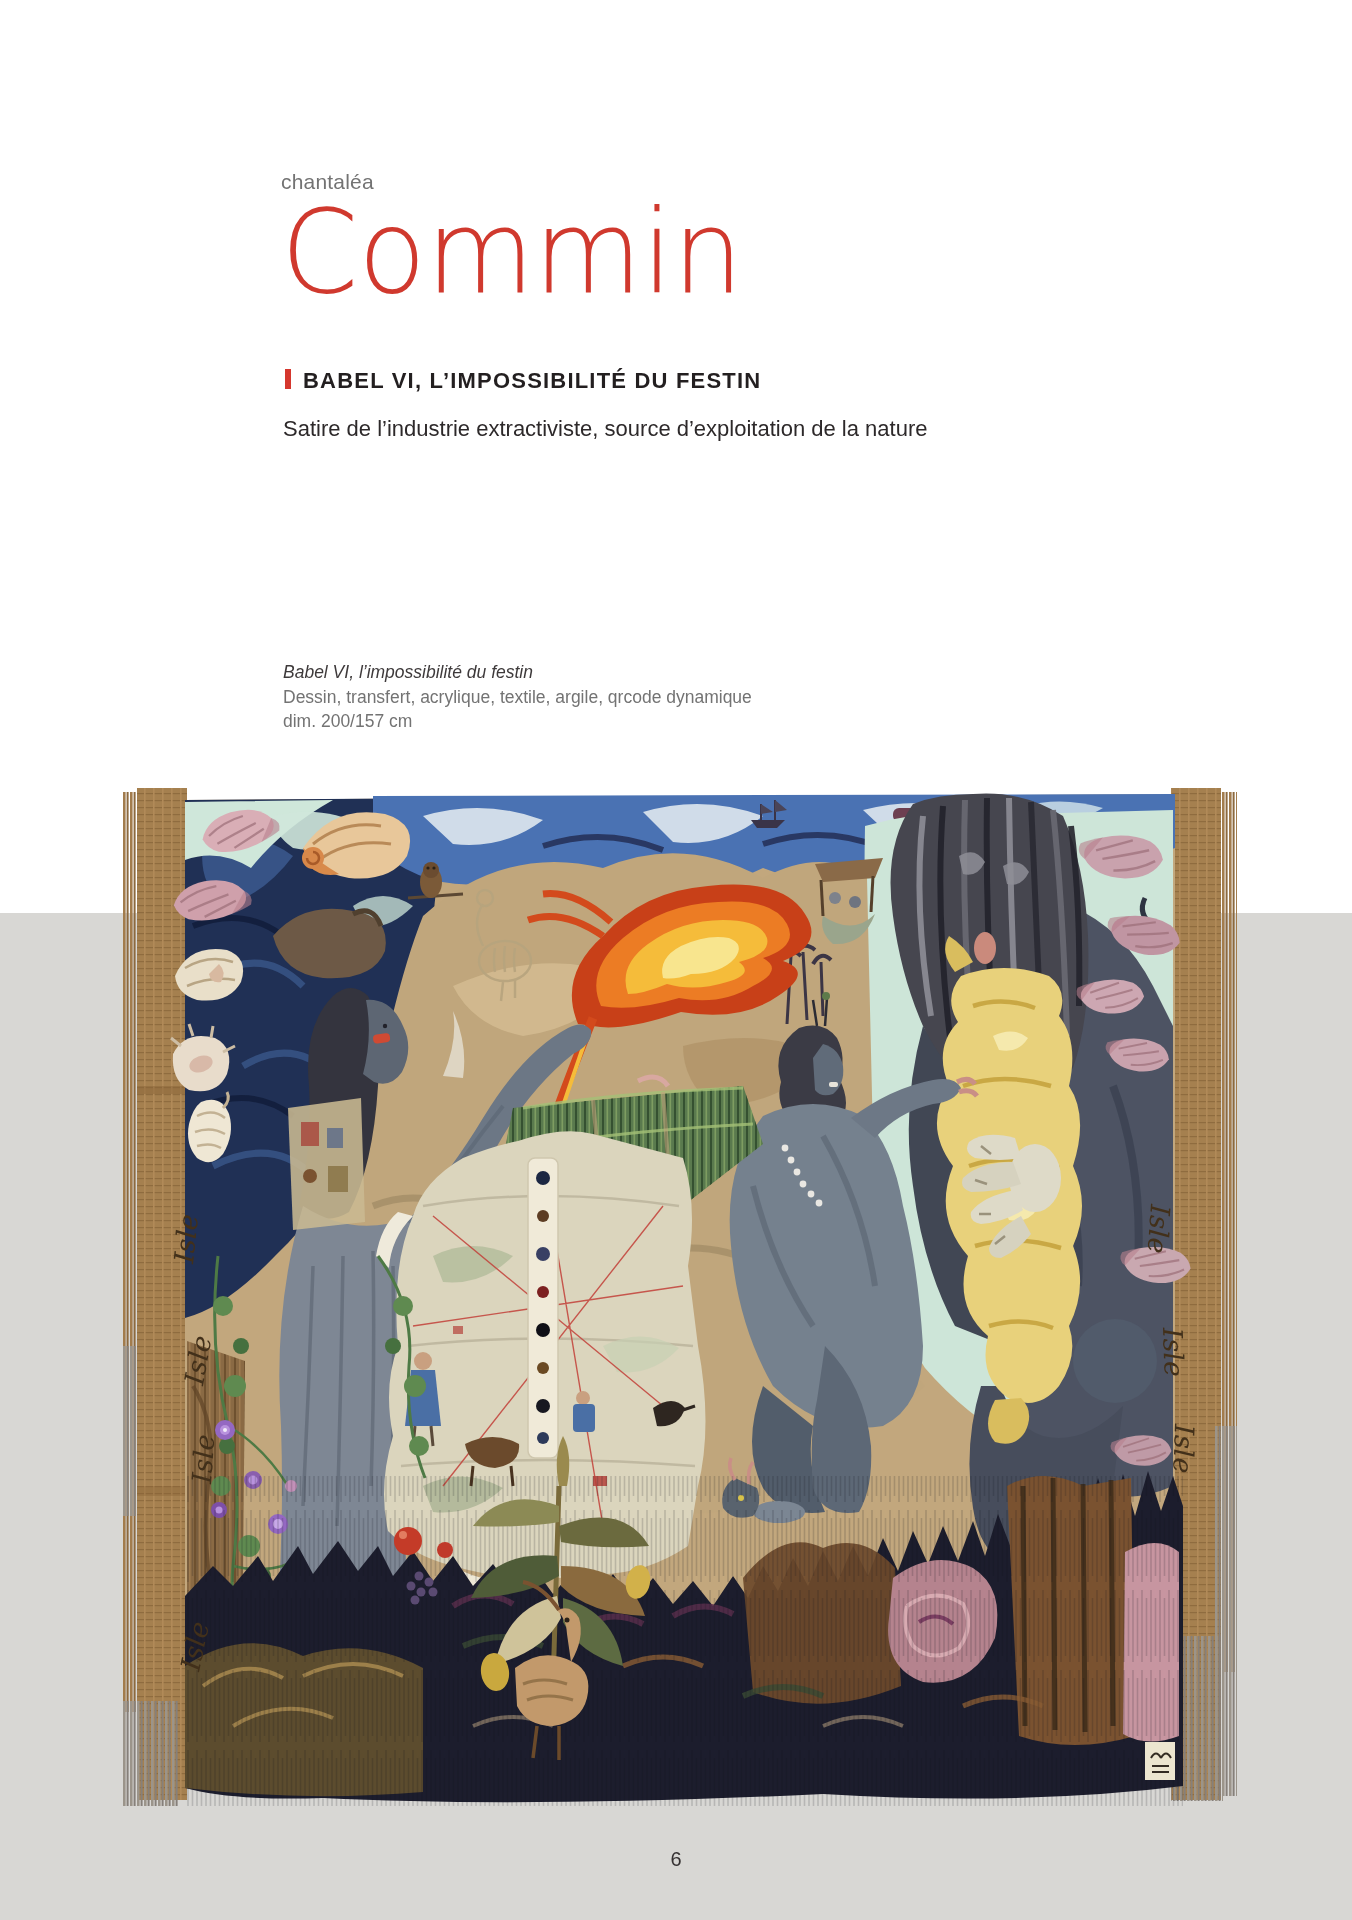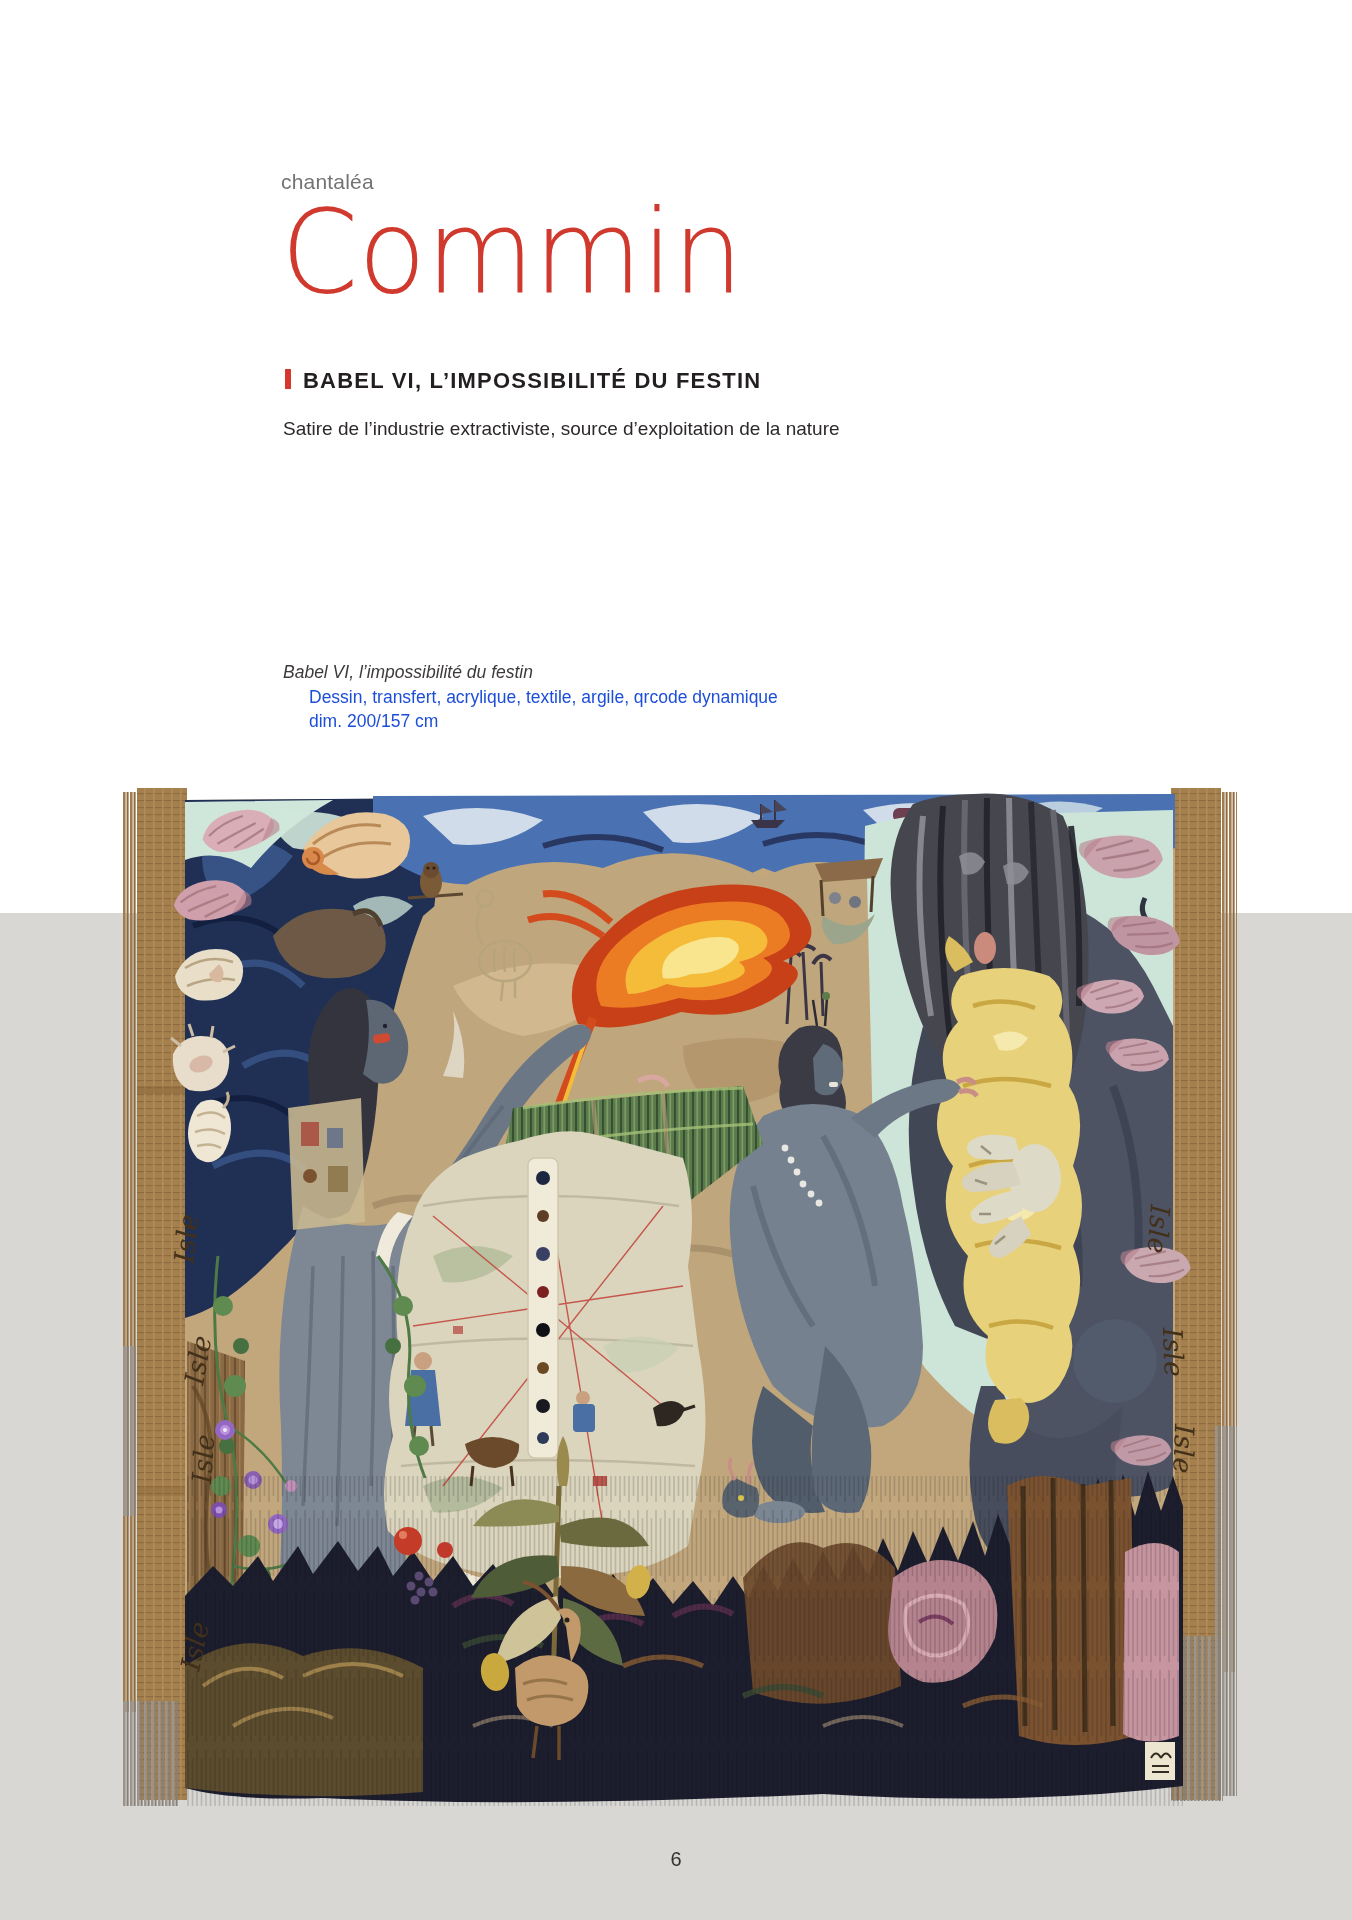--- a/index.html
+++ b/index.html
@@ -5,25 +5,25 @@
   html,body{margin:0;padding:0;background:#ffffff;}
   .page{position:relative;width:1352px;height:1920px;background:#ffffff;overflow:hidden;
         font-family:"Liberation Sans", sans-serif;}
   .lower-band{position:absolute;left:0;top:913px;width:1352px;height:1007px;background:#d8d7d4;}
   .brand{position:absolute;left:281px;top:170px;}
   .brand-first{font-size:21px;color:#737373;letter-spacing:.2px;}
   .brand-word{display:block;margin-top:2px;}
   .heading{position:absolute;left:285px;top:368px;display:flex;align-items:flex-start;}
   .red-bar{width:6px;height:20px;background:#d5372e;margin-right:12px;margin-top:1px;}
   .heading-title{font-size:22px;font-weight:bold;color:#231f20;letter-spacing:1.2px;white-space:nowrap;}
-  .bodytext{position:absolute;left:283px;top:412px;font-size:19px;line-height:33.5px;color:#2d292a;}
+  .bodytext{position:absolute;left:283px;top:412px;font-size:22px;line-height:33.5px;color:#2d292a;}
   .bodytext div{white-space:nowrap;}
   .caption{position:absolute;left:283px;top:660px;font-size:17.5px;line-height:24.5px;}
   .cap-title{font-style:italic;color:#3e3a3b;}
-  .cap-grey{color:#1d4ed8;margin-left:26px;}
+  .cap-grey{color:#737373;}
   .artwork-wrap{position:absolute;left:123px;top:786px;width:1114px;height:1026px;}
   .page-num{position:absolute;left:0;top:1848px;width:1352px;text-align:center;
             font-size:20px;color:#353132;}
 </style>
 </head>
 <body>
 
 <div class="page">
 
   <div class="lower-band"></div>

